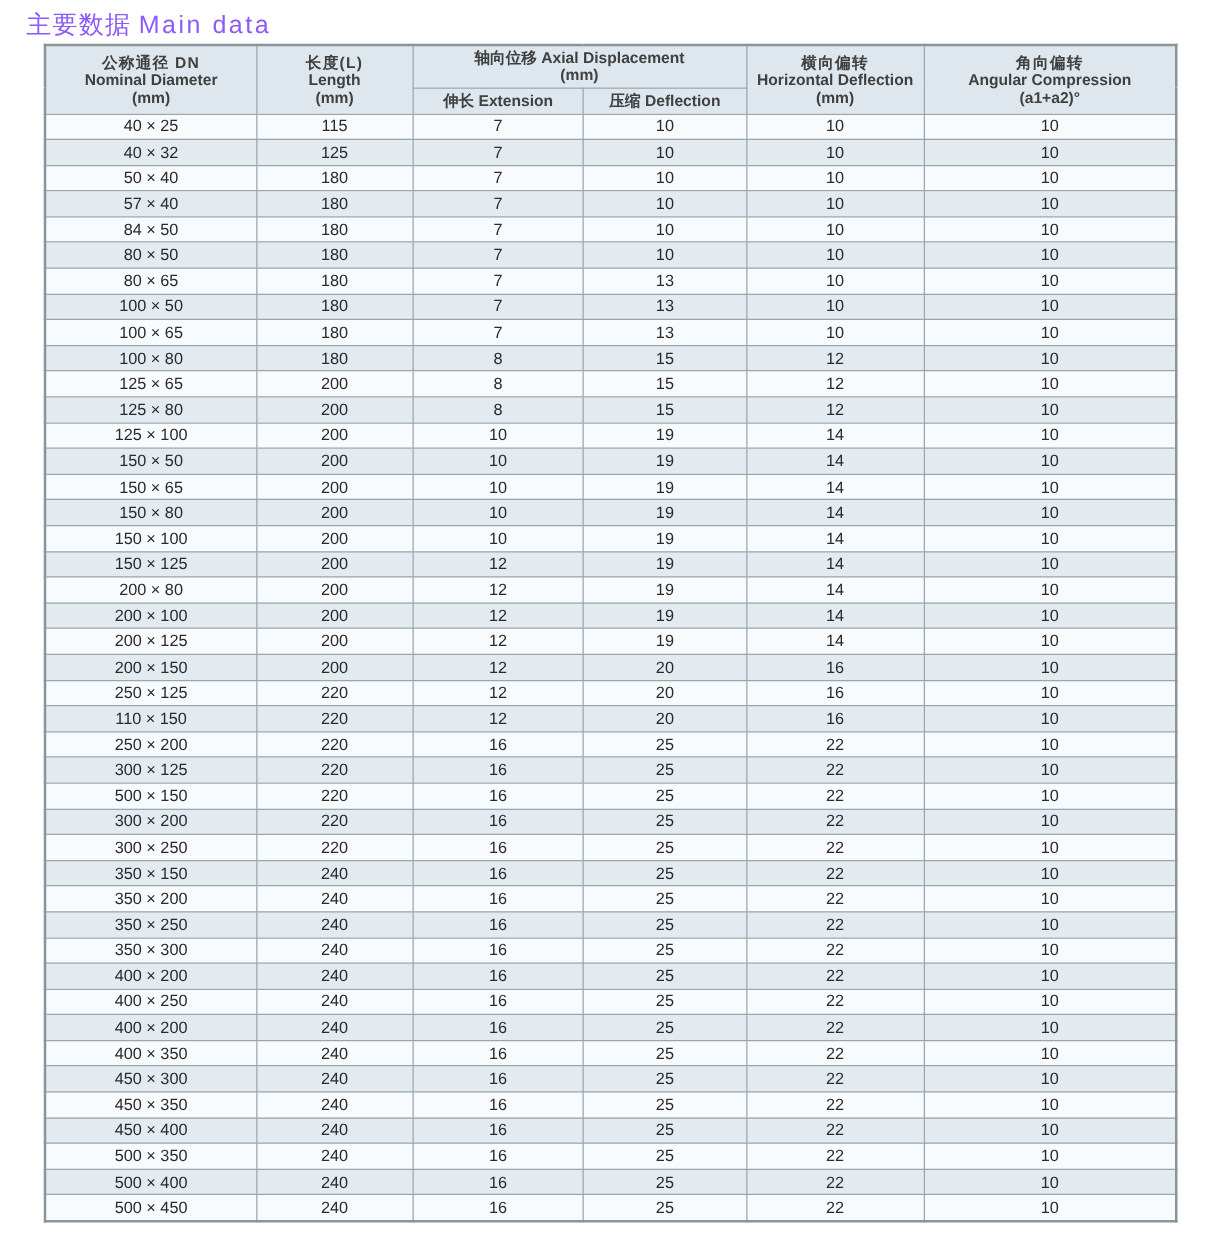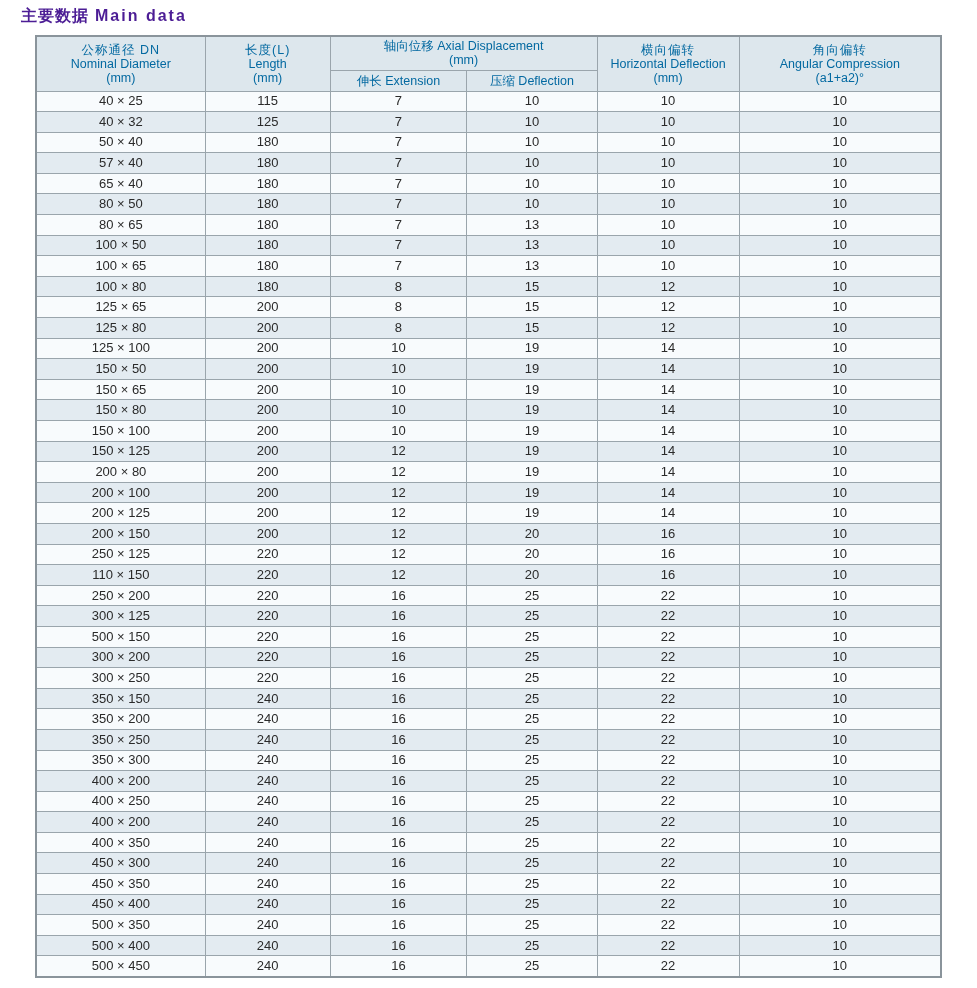--- a/index.html
+++ b/index.html
@@ -13,23 +13,23 @@
     position: relative;
     width: 977px;
     height: 988px;
     background: #ffffff;
     overflow: hidden;
   }
   .title {
     position: absolute;
     top: 6px;
     left: 21px;
-    font-size: 16px;
-    font-weight: bold;
-    color: #4c1d95;
+    font-size: 20px;
+    font-weight: normal;
+    color: #8b5cf6;
     letter-spacing: 1px;
   }
   .title .en { margin-left: 6px; letter-spacing: 2px; }
   table.data-table {
     position: absolute;
     top: 35px;
     left: 35px;
     width: 907px;
     border-collapse: collapse;
     table-layout: fixed;
@@ -43,24 +43,24 @@
   col.c5 { width: 15.7%; }
   col.c6 { width: 22.3%; }
   th, td {
     border: 1px solid #9aa5ac;
     text-align: center;
     vertical-align: middle;
     padding: 1px 4px;
   }
   thead th {
     background: #dde7ed;
-    font-weight: normal;
+    font-weight: bold;
     font-size: 12.5px;
     line-height: 14px;
-    color: #0369a1;
+    color: #404040;
   }
   thead tr.h1 th { height: 34px; }
   thead tr.h2 th { height: 21px; }
   thead .cn { letter-spacing: 1px; }
   tbody td {
     height: 20.6px;
     line-height: 16px;
     color: #2a2a2a;
   }
   tbody tr:nth-child(odd)  td { background: #f8fbfd; }
@@ -143,21 +143,21 @@
         </tr>
         <tr>
           <td>57 × 40</td>
           <td>180</td>
           <td>7</td>
           <td>10</td>
           <td>10</td>
           <td>10</td>
         </tr>
         <tr>
-          <td>65 × 40</td>
+          <td>84 × 50</td>
           <td>180</td>
           <td>7</td>
           <td>10</td>
           <td>10</td>
           <td>10</td>
         </tr>
         <tr>
           <td>80 × 50</td>
           <td>180</td>
           <td>7</td>

